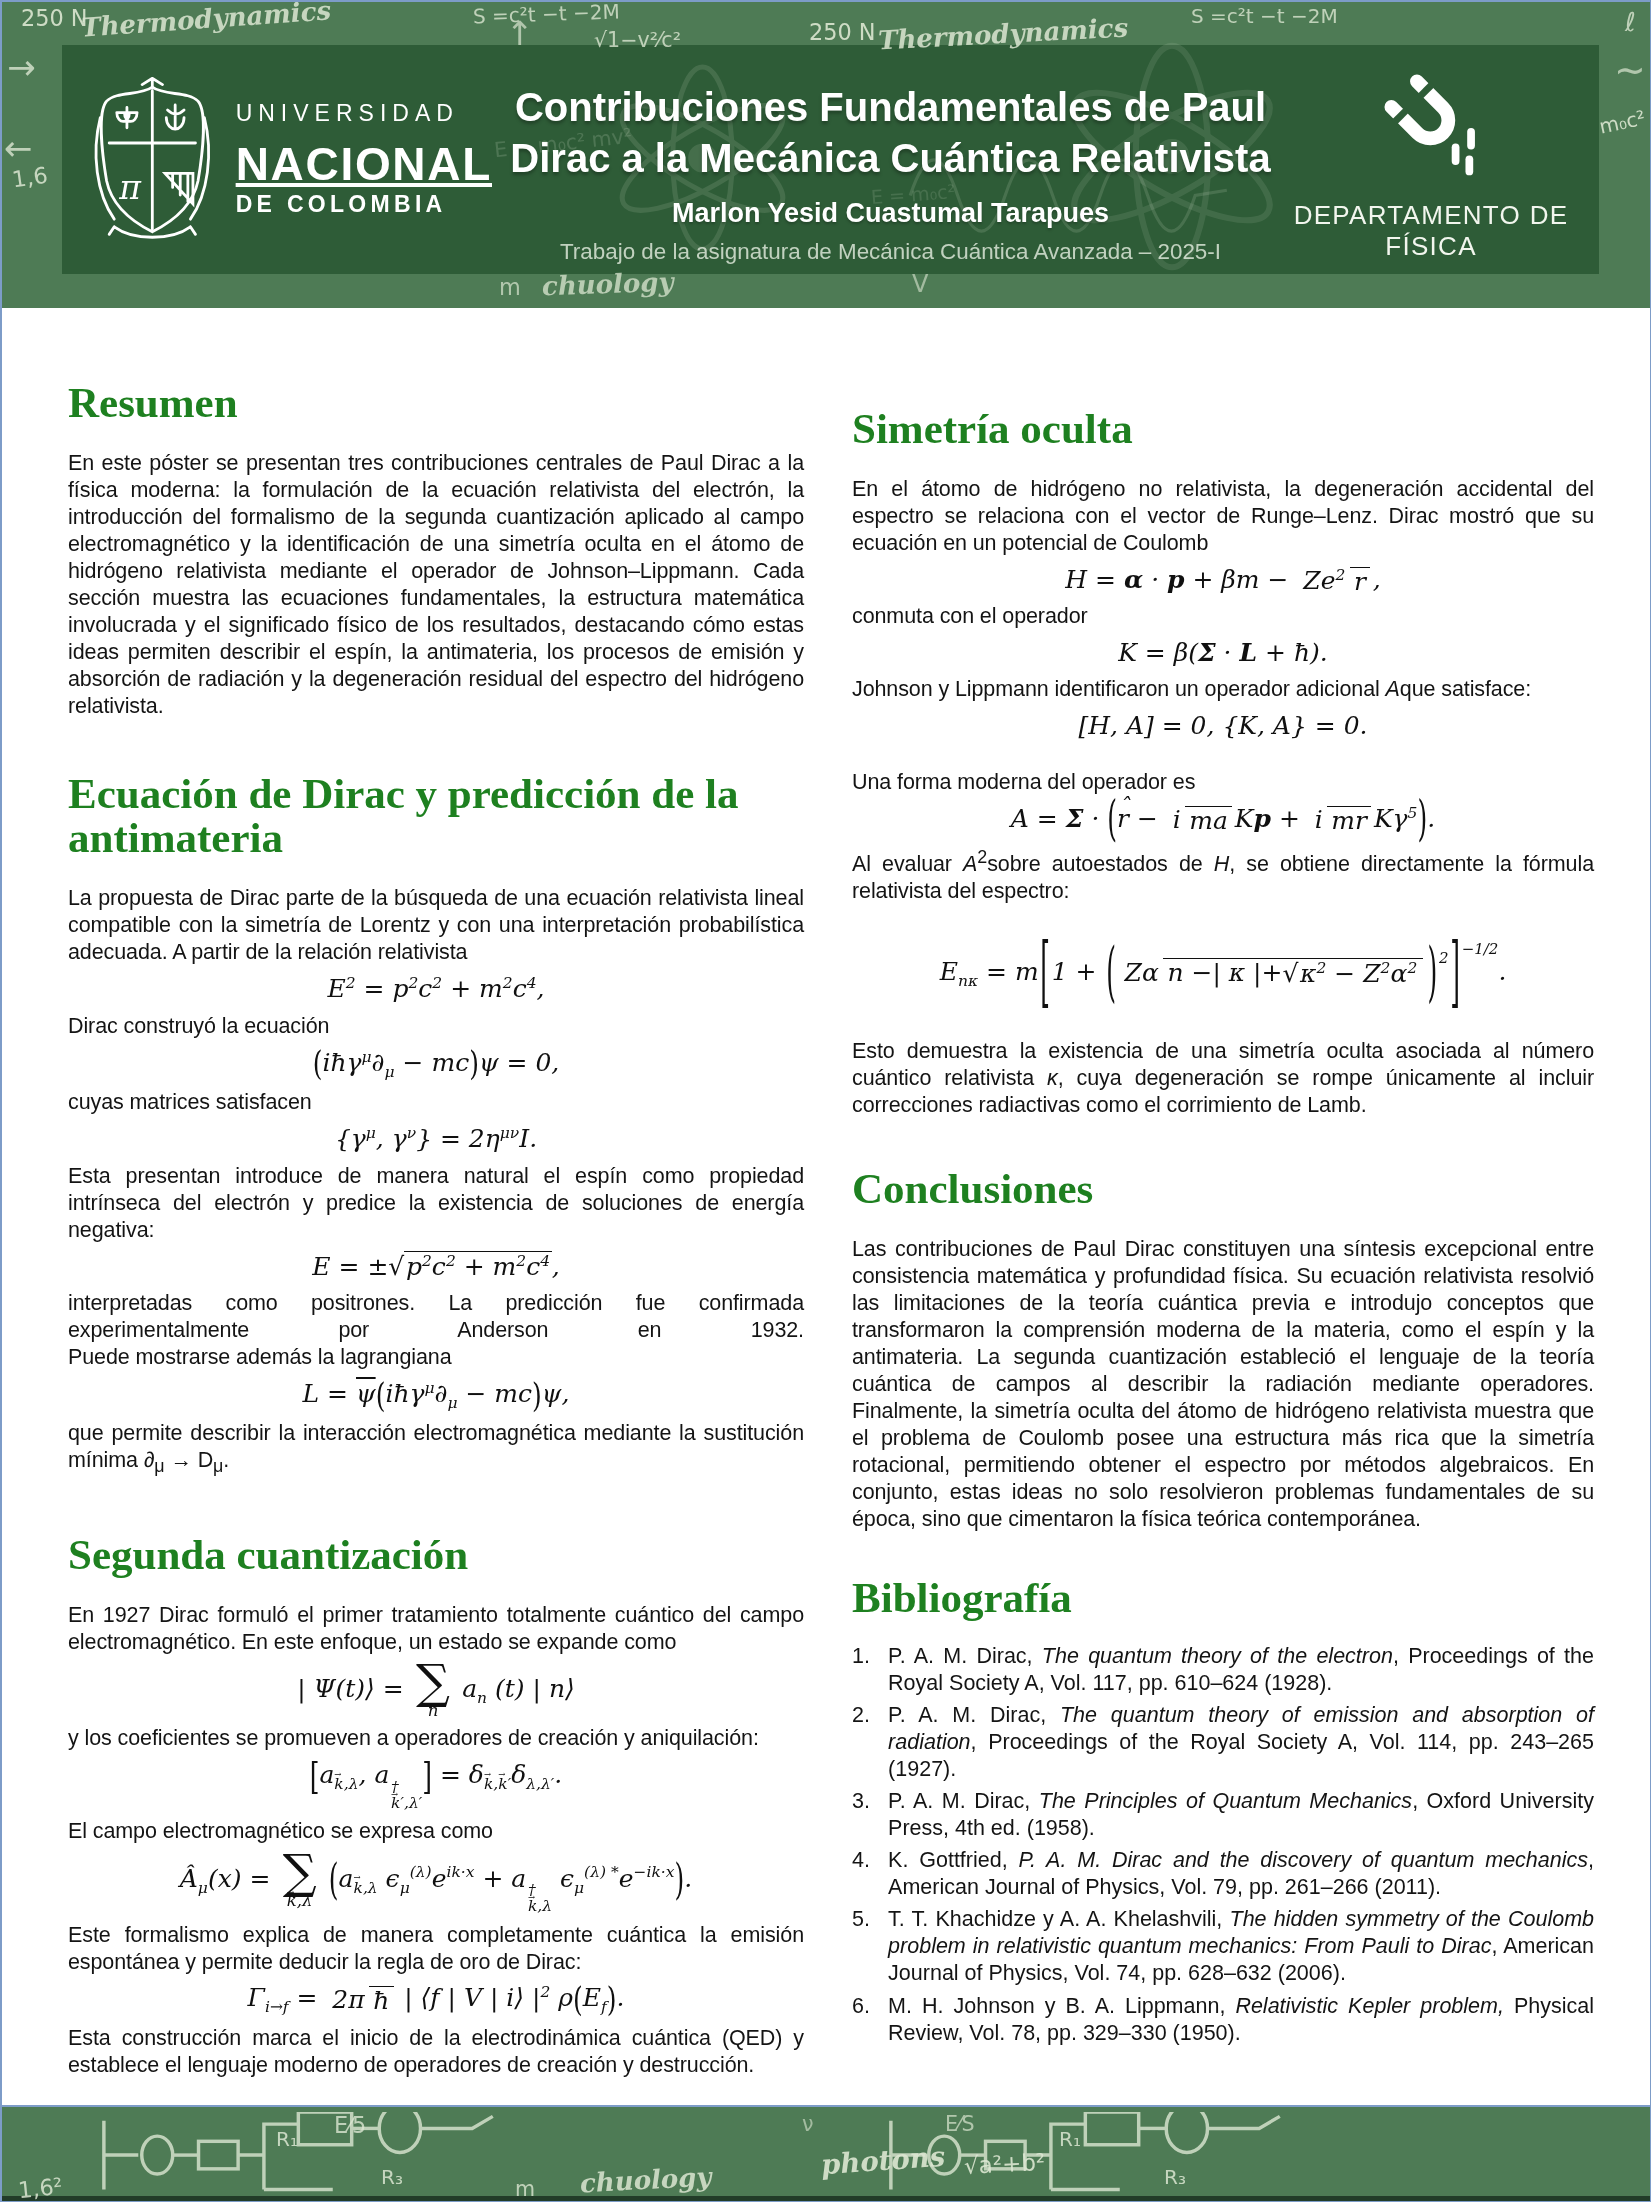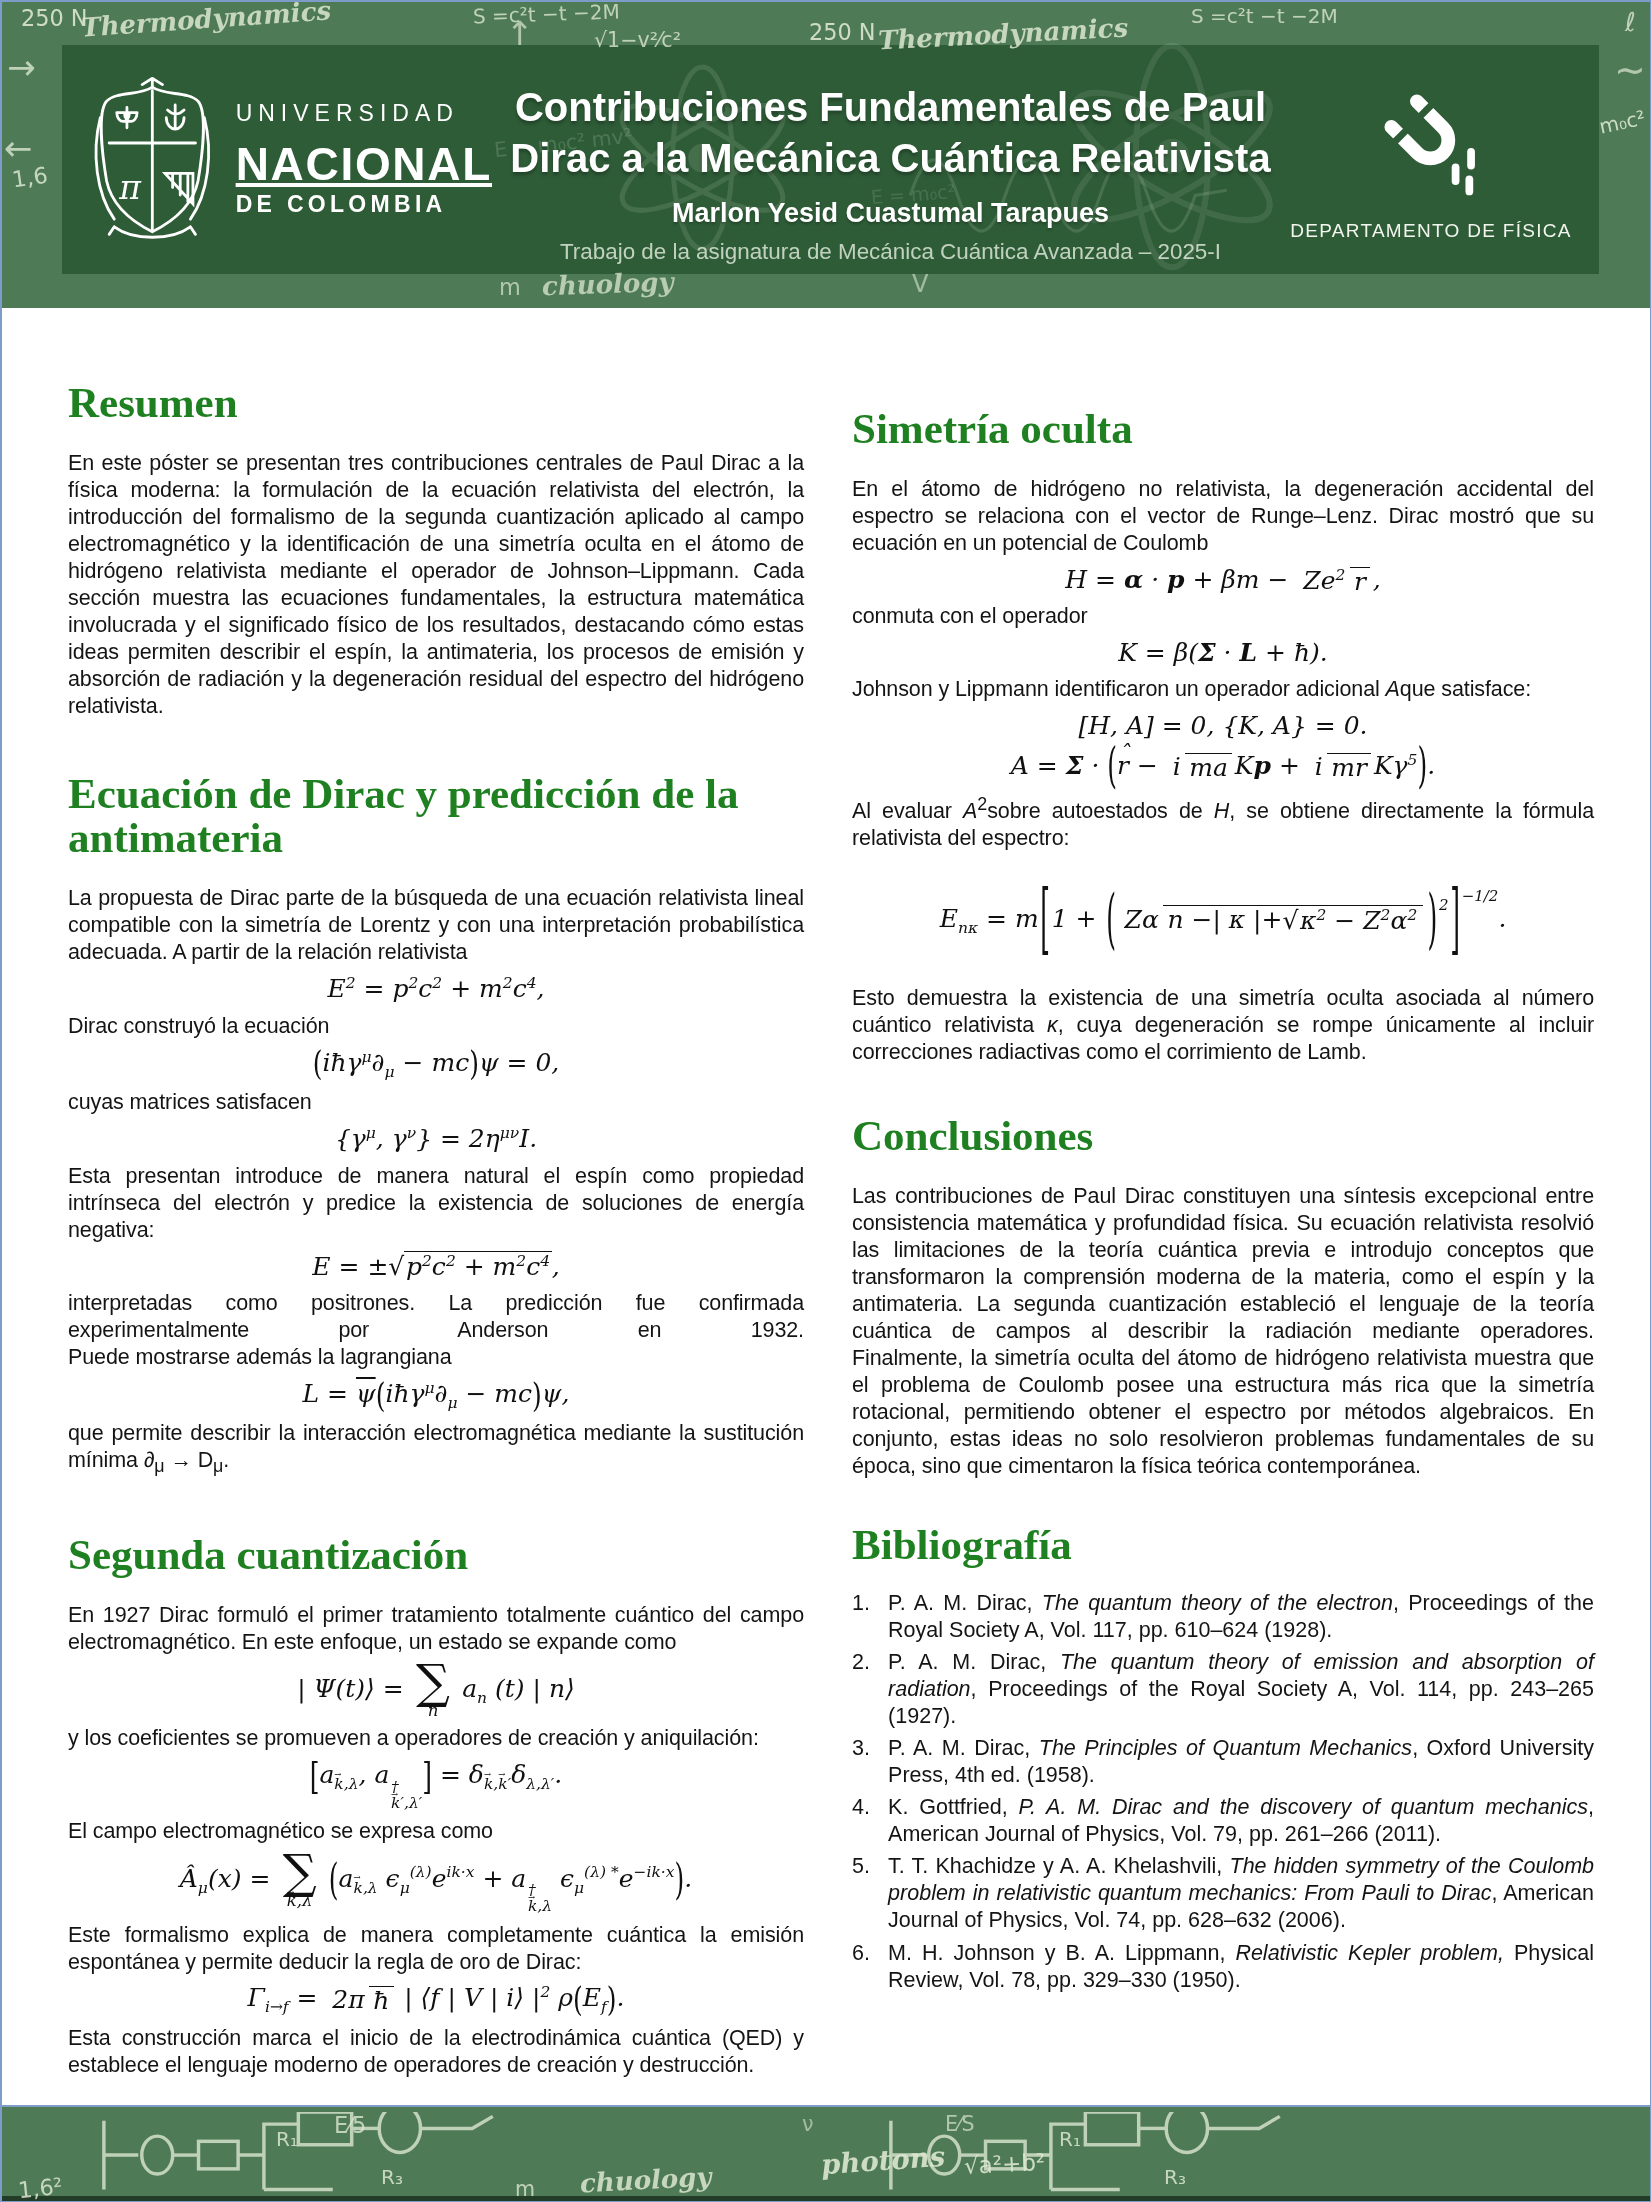--- a/index.html
+++ b/index.html
@@ -19,21 +19,21 @@
   .wordmark{line-height:1.1;}
   .u1{font-size:23px;letter-spacing:6px;}
   .u2{font-size:46px;font-weight:700;letter-spacing:1.7px;margin-top:12px;text-decoration:underline;}
   .u3{font-size:23px;font-weight:700;letter-spacing:4.3px;margin-top:3.4px;}
   .titleblock{flex:1;text-align:center;position:relative;z-index:6;padding:0 8.6px;}
   .ptitle{font-size:40px;font-weight:700;color:#fff;line-height:1.28;text-shadow:0 2.6px 3.4px rgba(0,0,0,.28);margin-top:28px;}
   .author{margin-top:13.8px;font-size:27px;font-weight:700;color:#fff;text-shadow:0 1.7px 2.6px rgba(0,0,0,.25);}
   .course{margin-top:10.3px;font-size:22.4px;color:rgba(235,242,230,.78);}
   .dept{width:284px;flex:none;text-align:center;position:relative;z-index:6;color:#fff;}
   .magnet{width:129px;height:129px;color:#fff;}
-  .deptname{margin-top:10.3px;font-size:19px;letter-spacing:1.3px;color:#f2f6ee;}
+  .deptname{margin-top:10.3px;font-size:26px;letter-spacing:1.3px;color:#f2f6ee;}
   
   #chalk-layer{position:absolute;inset:0;z-index:4;pointer-events:none;}
   .chalk{position:absolute;color:#dce7d2;font-family:"DejaVu Sans",sans-serif;white-space:nowrap;}
   .chalk.scr{font-family:"DejaVu Serif",serif;font-style:italic;font-weight:700;}
   
   .col{position:absolute;top:310px;z-index:3;}
   #col-left{left:66px;width:736px;}
   #col-right{left:850px;width:742px;}
   .sec h2{font-family:"Liberation Serif",serif;font-weight:700;font-size:43px;line-height:1.04;
     color:#1e8020;margin:0 0 24px 0;}
@@ -217,20 +217,21 @@
         <h2 class="sec-h">Simetría oculta</h2>
         <p class="bp">En el átomo de hidrógeno no relativista, la degeneración accidental del espectro se relaciona con el vector de Runge–Lenz. Dirac mostró que su ecuación en un potencial de Coulomb</p>
         <div class="eq">H = <b>α</b> · <b>p</b> + βm − <span class="fr">
             <span class="nu">Ze<sup>2</sup></span>
             <span class="de">r</span>
           </span>,</div>
         <p class="bp">conmuta con el operador</p>
         <div class="eq">K = β(<b>Σ</b> · <b>L</b> + ħ).</div>
         <p class="bp">Johnson y Lippmann identificaron un operador adicional <i>A</i>que satisface:</p>
         <div class="eq gap-top">[H, A] = 0, {K, A} = 0.</div>
+        <p class="bp gap-top">Una forma moderna del operador es</p>
         <div class="eq">A = <b>Σ</b> · <span class="d17">(</span><span class="hat">r</span> − <span class="fr">
             <span class="nu">i</span>
             <span class="de">ma</span>
           </span>K<b>p</b> + <span class="fr">
             <span class="nu">i</span>
             <span class="de">mr</span>
           </span>Kγ<sup>5</sup><span class="d17">)</span>.</div>
         <p class="bp">Al evaluar <i>A</i><sup>2</sup>sobre autoestados de <i>H</i>, se obtiene directamente la fórmula relativista del espectro:</p>
         <div class="eq big">E<sub>nκ</sub> = m<span class="d26">[</span>1 + <span class="d24">(</span><span class="fr">
             <span class="nu">Zα</span>

